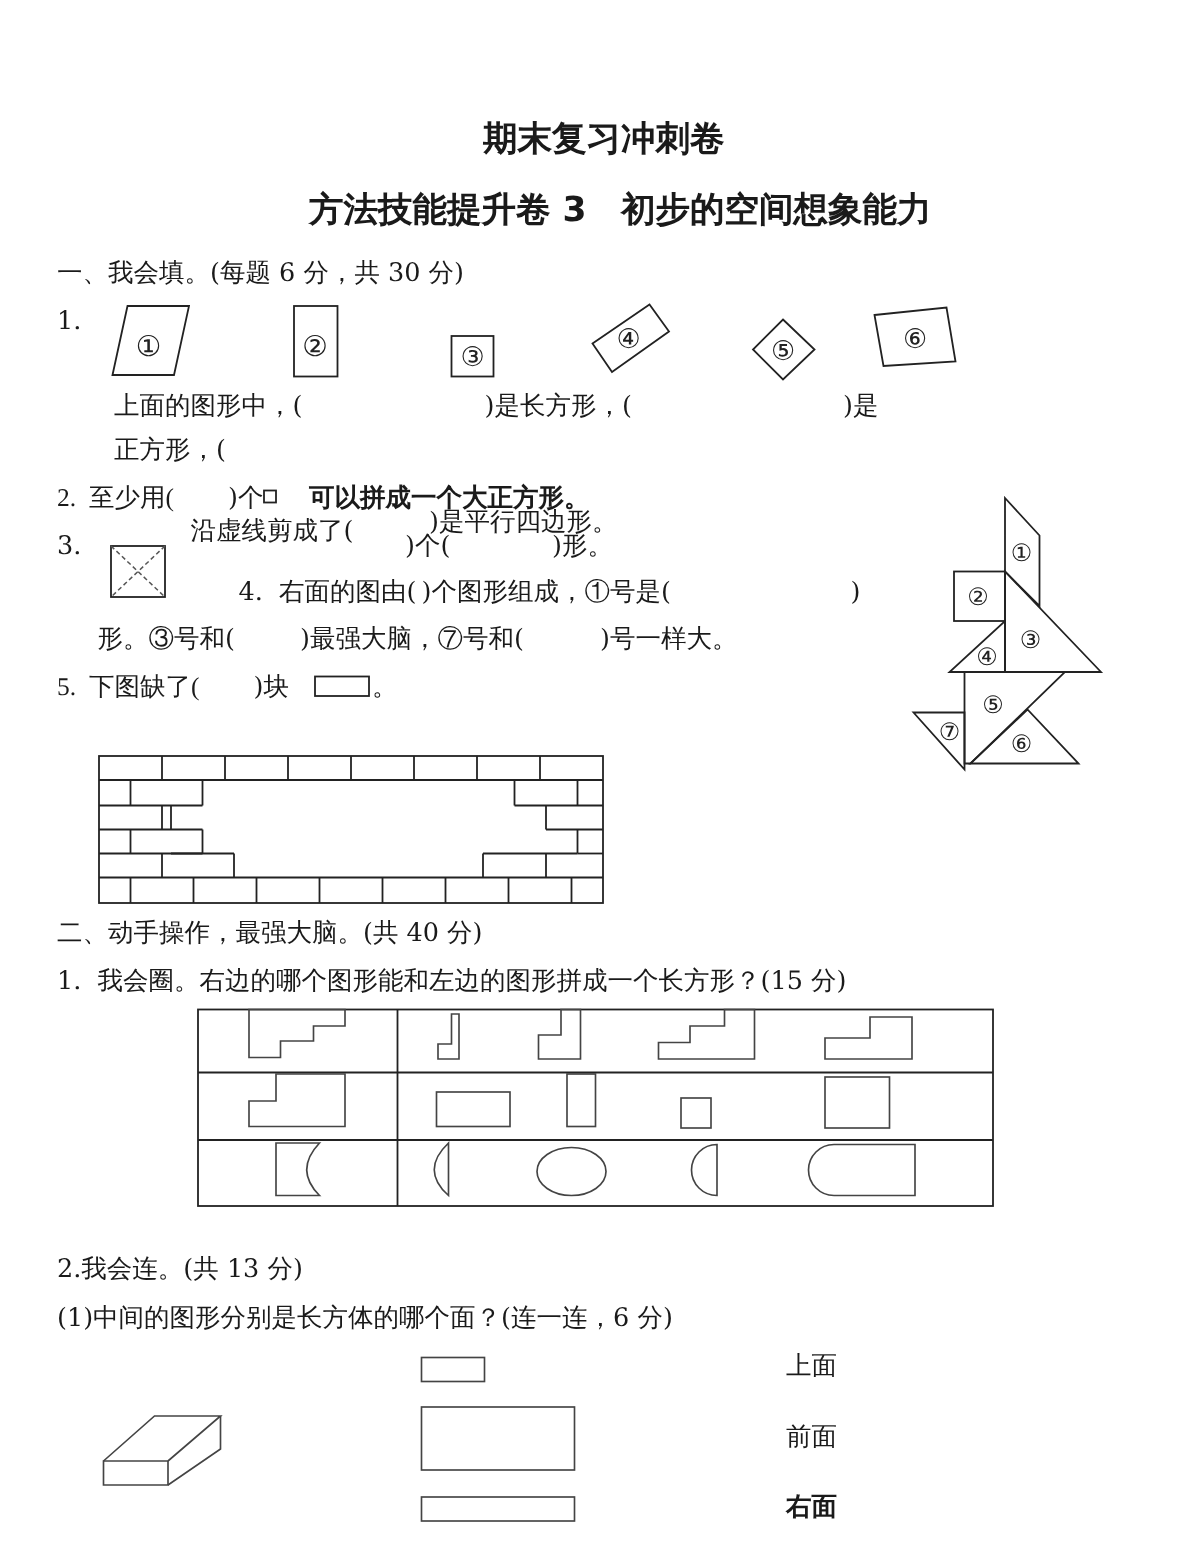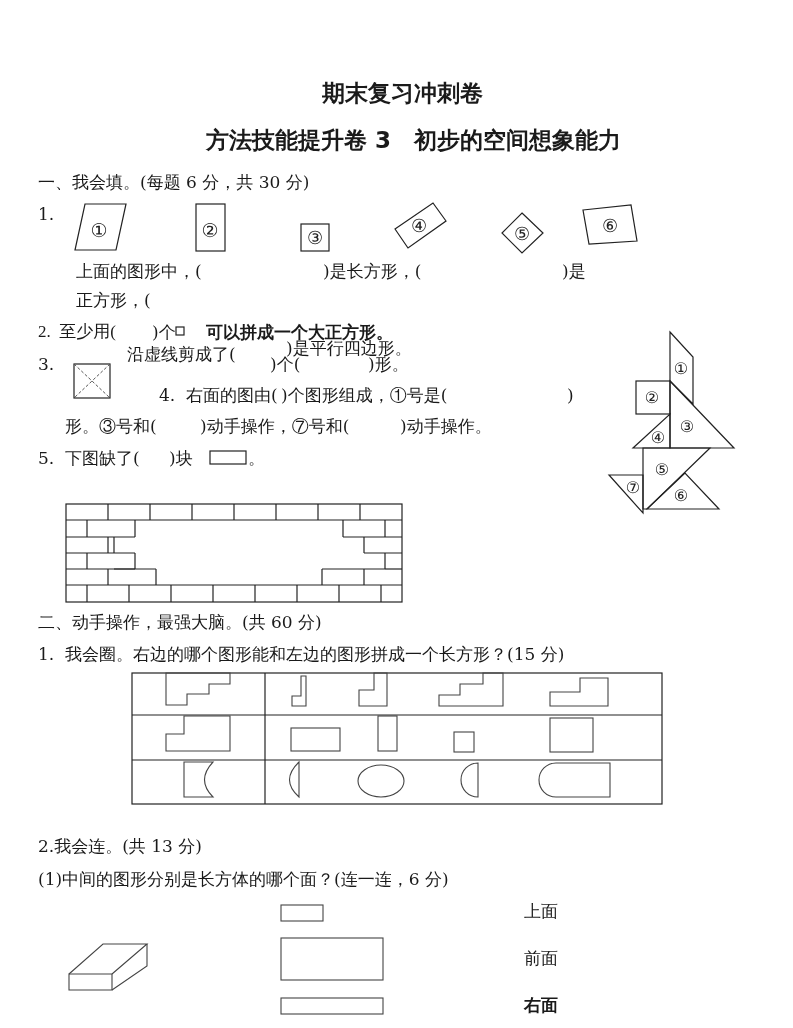--- a/index.html
+++ b/index.html
@@ -33,28 +33,28 @@
 
 <div class="t" style="left:38px; top:354px;">3.</div>
 <div class="t" style="left:127px; top:344px;text-align:center;">沿虚线剪成了(</div>
 <div class="t" style="left:270px; top:354px;">)个(</div>
 <div class="t" style="left:368px; top:354px;">)形。</div>
 
 <div class="t" style="left:127px; top:385px;margin-left:32px;">4.  右面的图由(</div>
 <div class="t" style="left:265px; top:385px;margin-left:16px;">)个图形组成，①号是(</div>
 <div class="t" style="left:567px; top:385px;">)</div>
 <div class="t" style="left:65px; top:416px;">形。③号和(</div>
-<div class="t" style="left:200px; top:416px;">)动手操作，⑦号和(</div>
-<div class="t" style="left:400px; top:416px;">)动手操作。</div>
-
-<div class="t" style="left:38px; top:448px;">5.  下图缺了(</div>
+<div class="t" style="left:200px; top:416px;">)最强大脑，⑦号和(</div>
+<div class="t" style="left:400px; top:416px;">)号一样大。</div>
+
+<div class="t" style="left:38px; top:448px;font-family:Liberation Serif, serif;">5.  下图缺了(</div>
 <div class="t" style="left:169px; top:448px;">)块</div>
 <div class="t" style="left:248px; top:448px;">。</div>
 
-<div class="t" style="left:38px; top:612px;">二、动手操作，最强大脑。(共 60 分)</div>
+<div class="t" style="left:38px; top:612px;">二、动手操作，最强大脑。(共 40 分)</div>
 <div class="t" style="left:38px; top:644px;">1.  我会圈。右边的哪个图形能和左边的图形拼成一个长方形？(15 分)</div>
 <div class="t" style="left:38px; top:836px;">2.我会连。(共 13 分)</div>
 <div class="t" style="left:38px; top:869px;">(1)中间的图形分别是长方体的哪个面？(连一连，6 分)</div>
 <div class="t" style="left:524px; top:901px;">上面</div>
 <div class="t" style="left:524px; top:948px;">前面</div>
 <div class="t" style="left:524px; top:995px;font-weight:bold;">右面</div>
 
 <svg class="layer" width="793" height="1028" viewBox="0 0 793 1028">
 
   <g>

